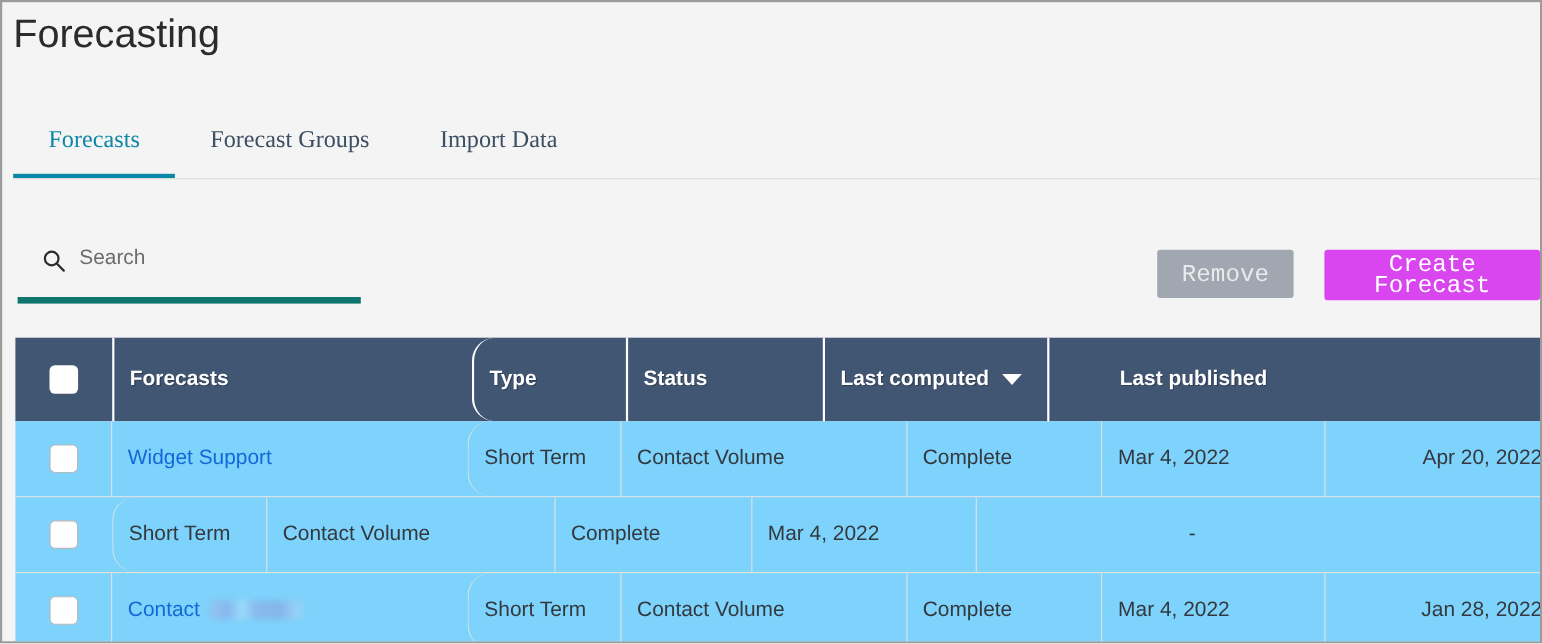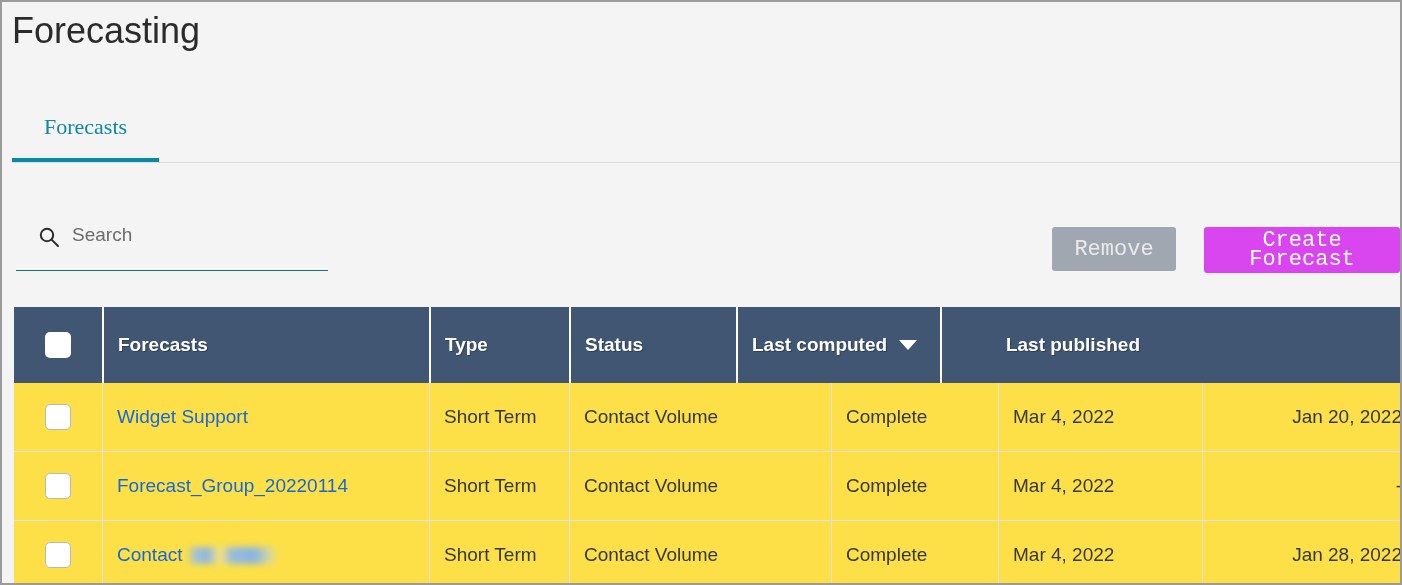--- a/index.html
+++ b/index.html
@@ -79,21 +79,21 @@
     height: 4px;
     background: #0b87a8;
   }
   
   .search-wrap {
     position: absolute;
     left: 14px;
     top: 216px;
     width: 312px;
     height: 52px;
-    border-bottom: 1px solid #0f766e;
+    border-bottom: 6px solid #0f766e;
     display: flex;
     align-items: flex-start;
   }
   .search-icon {
     position: absolute;
     left: 22px;
     top: 8px;
     width: 22px;
     height: 22px;
   }
@@ -166,44 +166,44 @@
     text-shadow: 1px 1px 0 rgba(0,0,0,0.28);
     white-space: nowrap;
     cursor: pointer;
   }
   .th:first-child {
     border-left: none;
   }
   .tr {
     display: flex;
     height: 68px;
-    background: #fde047;
+    background: #7dd3fc;
     border-bottom: 1px solid #e2e2e2;
   }
   .td {
     box-sizing: border-box;
     display: flex;
     align-items: center;
     font-size: 19px;
     color: #33393f;
     border-left: 1px solid #e2e2e2;
     padding-left: 14px;
     white-space: nowrap;
     overflow: hidden;
   }
   .td:first-child {
     border-left: none;
   }
   
   .c-check { width: 88px; padding-left: 0; justify-content: center; }
   .c-name  { width: 327px; }
-  .c-type  { width: 140px; }
+  .c-type  { width: 140px; border-radius: 21px; }
   .c-metric{ width: 262px; }
   .c-status{ width: 167px; text-align: center; }
-  .c-comp  { width: 204px; }
+  .c-comp  { width: 204px; margin-left: 12px; }
   .c-pub   { width: 200px; justify-content: flex-end; }
 
   .link {
     color: #1568d8;
     text-decoration: none;
     cursor: pointer;
   }
   .redacted {
     display: inline-block;
     vertical-align: middle;
@@ -249,20 +249,26 @@
 
 <div class="page">
 
   <div class="page-title">Forecasting</div>
 
   <div class="tabbar">
     <div class="tabs">
       <div class="tab active">
         <span>Forecasts</span>
       </div>
+      <div class="tab">
+        <span>Forecast Groups</span>
+      </div>
+      <div class="tab">
+        <span>Import Data</span>
+      </div>
     </div>
     <div class="tabbar-rule"></div>
   </div>
 
   <div class="search-wrap">
     <span class="search-icon">
       <svg width="22" height="22" viewBox="0 0 22 22">
         <circle cx="9" cy="9" r="6.2" fill="none" stroke="#2c2c2c" stroke-width="2"></circle>
         <line x1="13.6" y1="13.6" x2="20" y2="20" stroke="#2c2c2c" stroke-width="2" stroke-linecap="round"></line>
       </svg>
@@ -301,29 +307,26 @@
       <div class="td c-check">
         <span class="cb"></span>
       </div>
       <div class="td c-name">
         <a class="link" href="#">Widget Support</a>
       </div>
       <div class="td c-type">Short Term</div>
       <div class="td c-metric">Contact Volume</div>
       <div class="td c-status">Complete</div>
       <div class="td c-comp">Mar 4, 2022</div>
-      <div class="td c-pub">Jan 20, 2022</div>
+      <div class="td c-pub">Apr 20, 2022</div>
     </div>
 
     <div class="tr">
       <div class="td c-check">
         <span class="cb"></span>
-      </div>
-      <div class="td c-name">
-        <a class="link" href="#">Forecast_Group_20220114</a>
       </div>
       <div class="td c-type">Short Term</div>
       <div class="td c-metric">Contact Volume</div>
       <div class="td c-status">Complete</div>
       <div class="td c-comp">Mar 4, 2022</div>
       <div class="td c-pub">-</div>
     </div>
 
     <div class="tr">
       <div class="td c-check">

